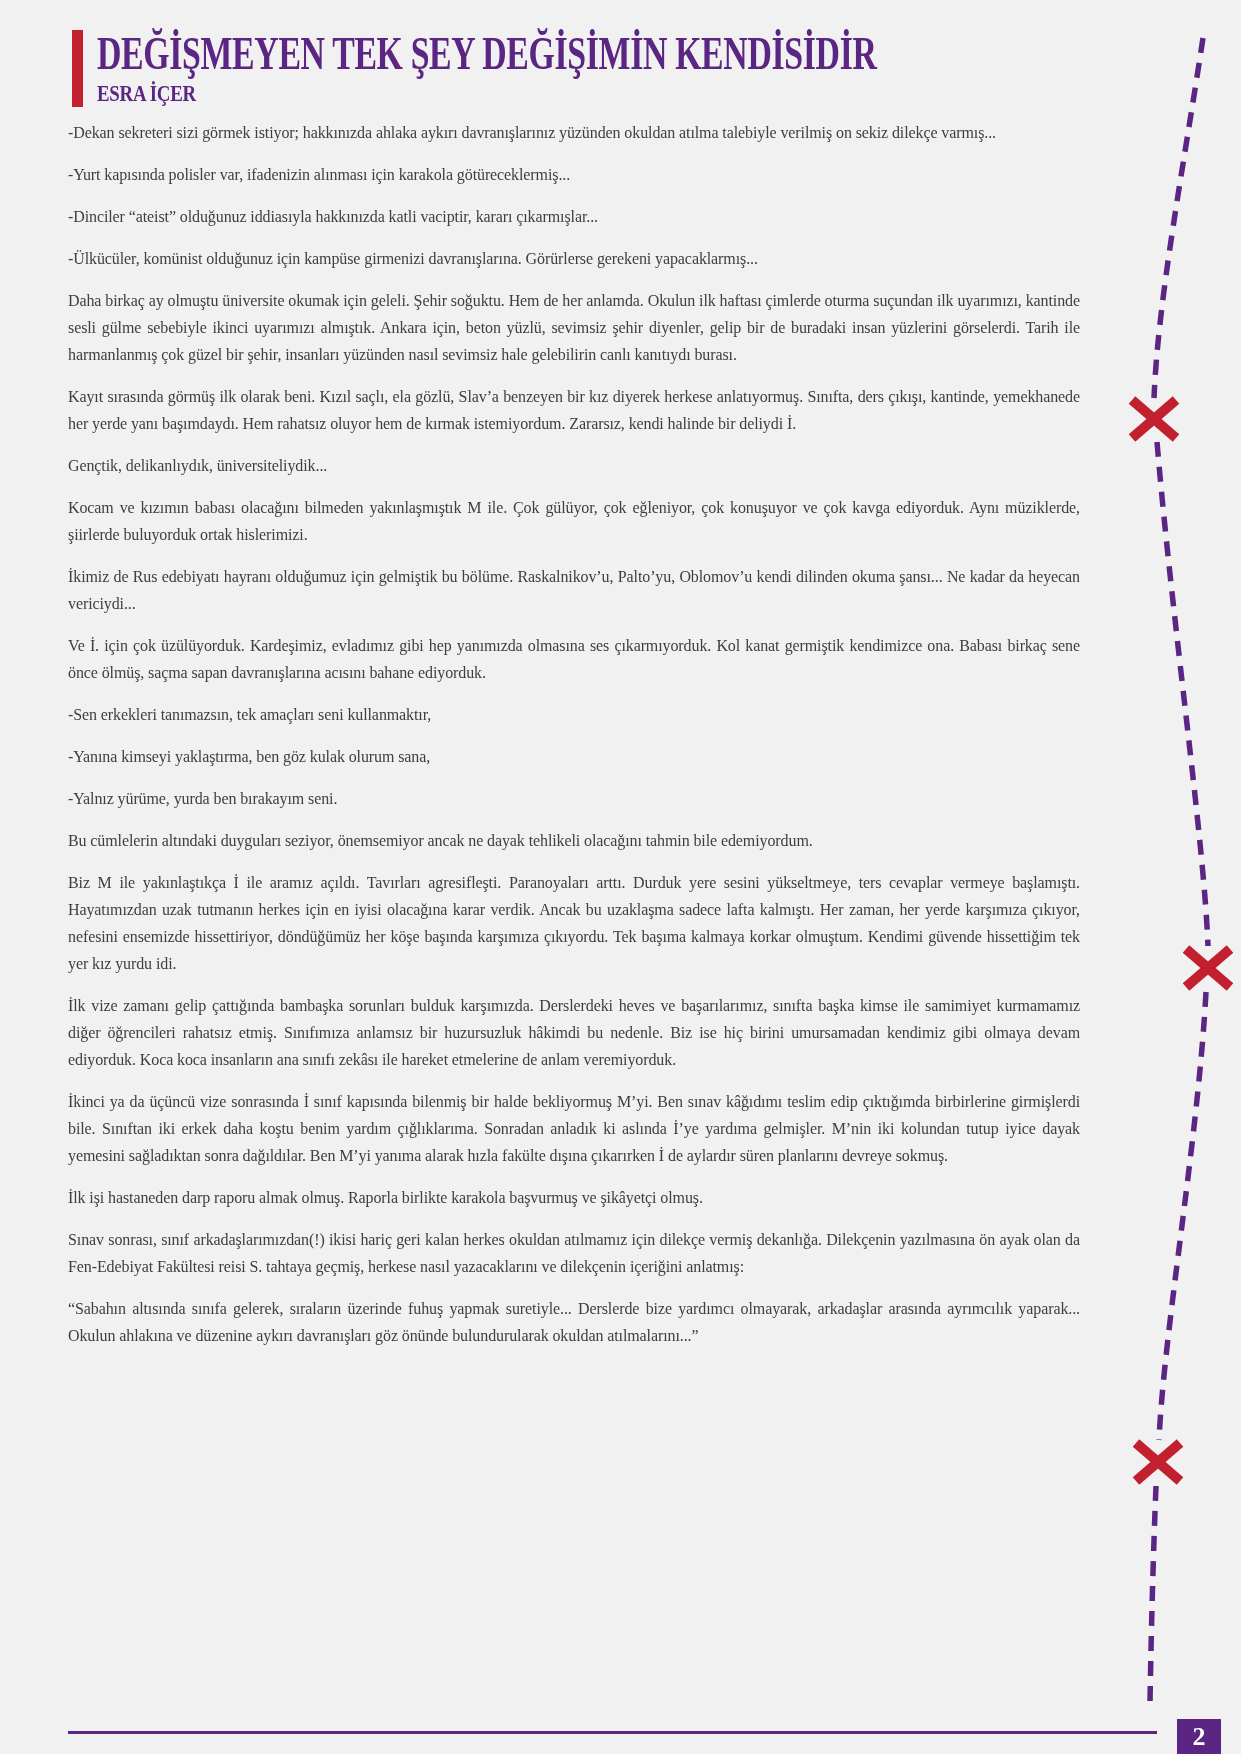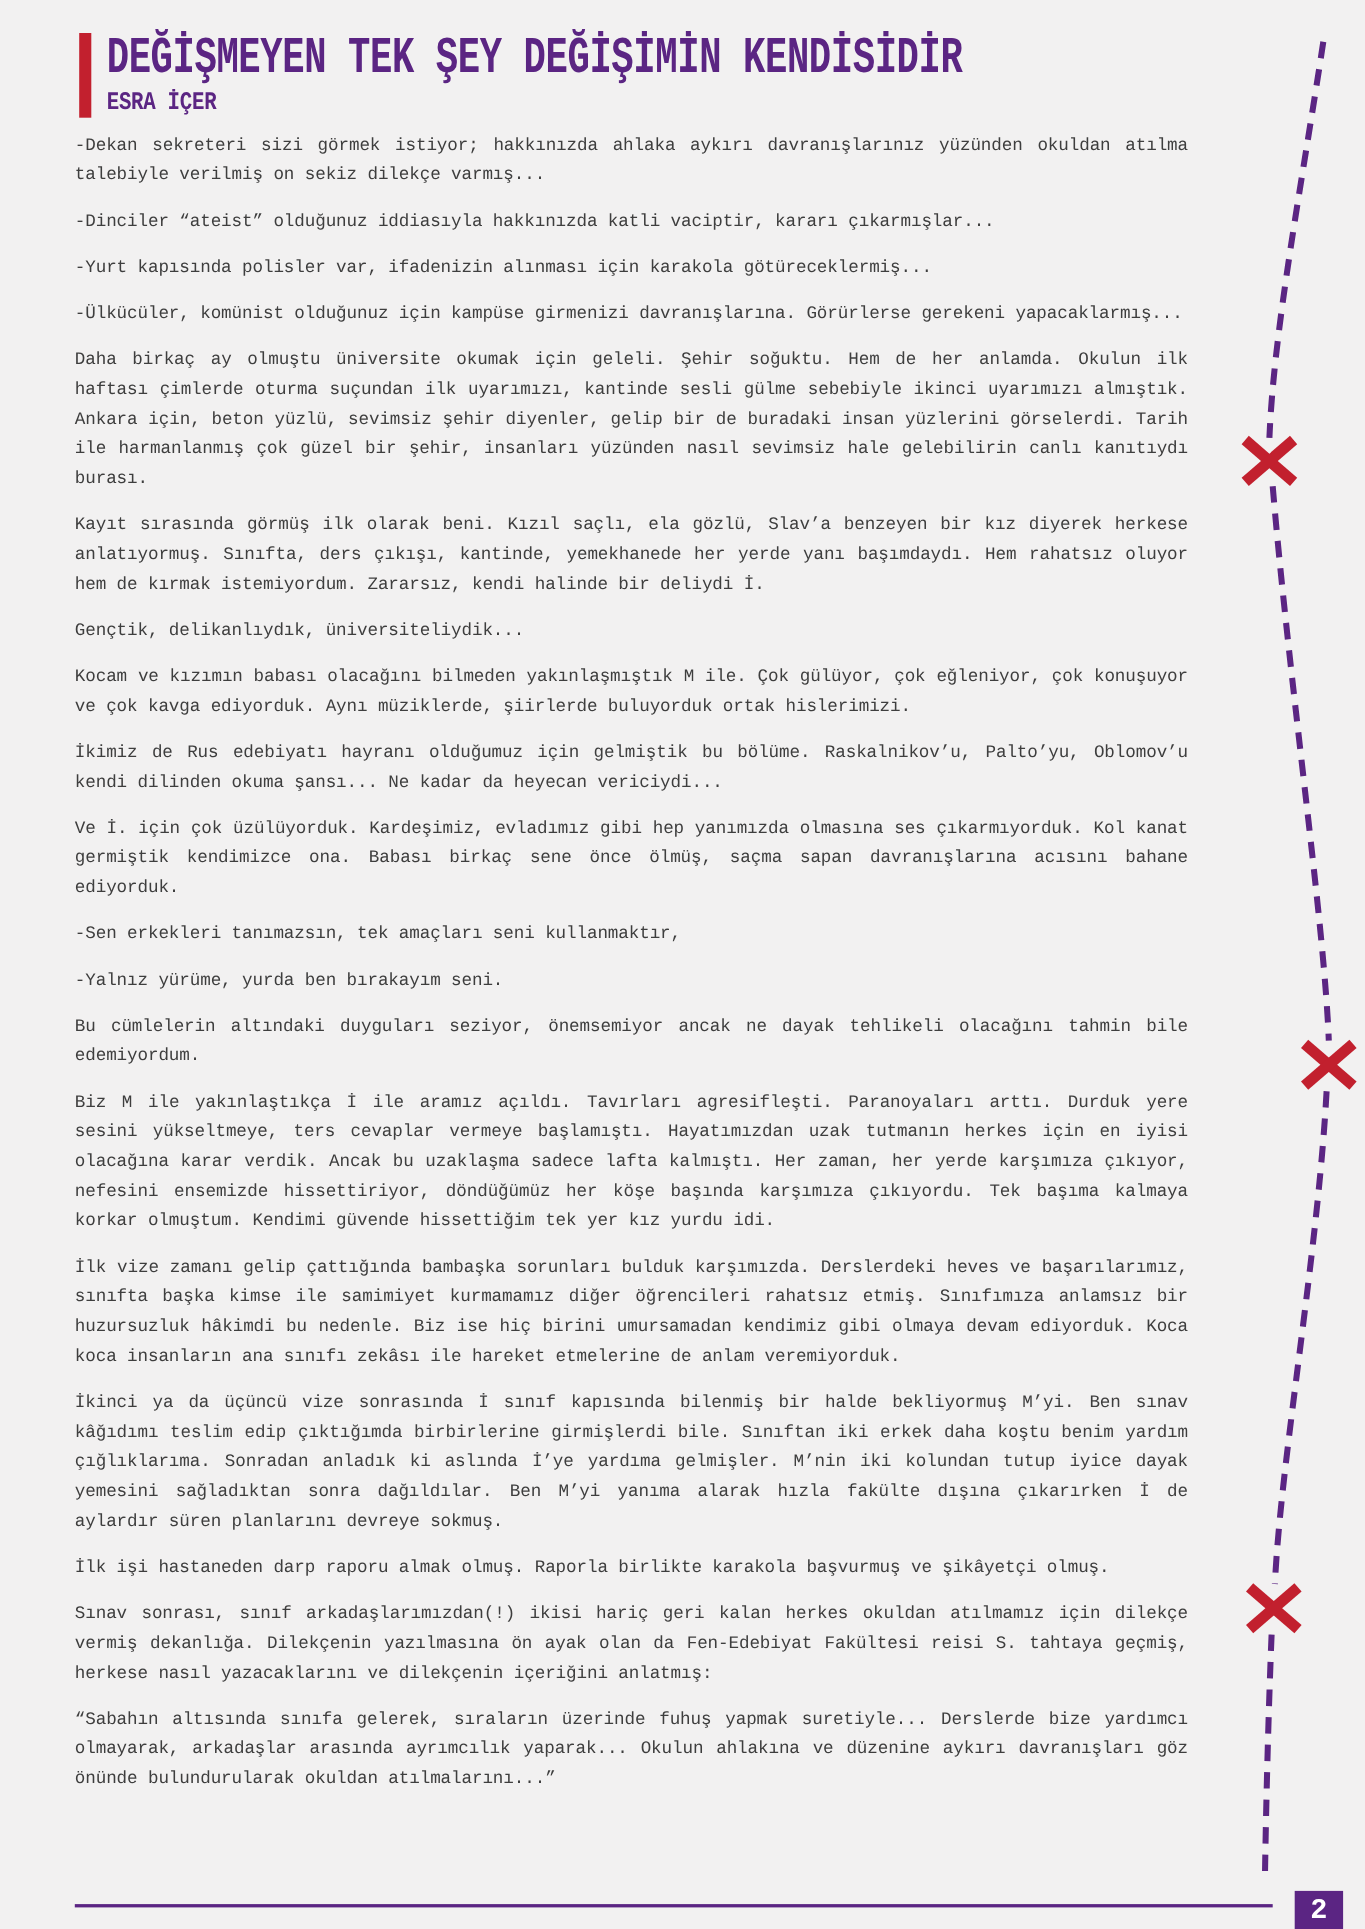--- a/index.html
+++ b/index.html
@@ -7,21 +7,21 @@
     --red:#c2202e;
     --body-text:#3e3e3e;
     --page-bg:#f2f1f1;
   }
   html,body{margin:0;padding:0;background:#e8e7e7;}
   .page{
     position:relative;
     width:1241px;height:1754px;
     background:var(--page-bg);
     overflow:hidden;
-    font-family:Liberation Mono, monospace;
+    font-family:Liberation Serif, serif;
   }
   
   .cutline-svg{position:absolute;left:0;top:0;width:1241px;height:1754px;pointer-events:none;}
   .cut-path{fill:none;stroke:var(--purple);stroke-width:5.5;stroke-dasharray:15 10;stroke-linecap:butt;}
   .cut-x{stroke:var(--red);stroke-width:10;stroke-linecap:butt;}
 
   
   .article-header{position:absolute;left:72px;top:30px;display:flex;align-items:stretch;}
   .accent-bar{width:11px;background:var(--red);margin-right:14px;flex:0 0 auto;}
   .titles{display:flex;flex-direction:column;justify-content:space-between;padding:1px 0 2px 0;}
@@ -87,30 +87,31 @@
   <header class="article-header">
     <div class="accent-bar"></div>
     <div class="titles">
       <h1 class="article-title">DEĞİŞMEYEN TEK ŞEY DEĞİŞİMİN KENDİSİDİR</h1>
       <h2 class="article-author">ESRA İÇER</h2>
     </div>
   </header>
 
   <main class="article-body">
     <p>-Dekan sekreteri sizi görmek istiyor; hakkınızda ahlaka aykırı davranışlarınız yüzünden okuldan atılma talebiyle verilmiş on sekiz dilekçe varmış...</p>
+    <p>-Yurt kapısında polisler var, ifadenizin alınması için karakola götüreceklermiş...</p>
     <p>-Dinciler “ateist” olduğunuz iddiasıyla hakkınızda katli vaciptir, kararı çıkarmışlar...</p>
-    <p>-Yurt kapısında polisler var, ifadenizin alınması için karakola götüreceklermiş...</p>
     <p>-Ülkücüler, komünist olduğunuz için kampüse girmenizi davranışlarına. Görürlerse gerekeni yapacaklarmış...</p>
     <p>Daha birkaç ay olmuştu üniversite okumak için geleli. Şehir soğuktu. Hem de her anlamda. Okulun ilk haftası çimlerde oturma suçundan ilk uyarımızı, kantinde sesli gülme sebebiyle ikinci uyarımızı almıştık. Ankara için, beton yüzlü, sevimsiz şehir diyenler, gelip bir de buradaki insan yüzlerini görselerdi. Tarih ile harmanlanmış çok güzel bir şehir, insanları yüzünden nasıl sevimsiz hale gelebilirin canlı kanıtıydı burası.</p>
     <p>Kayıt sırasında görmüş ilk olarak beni. Kızıl saçlı, ela gözlü, Slav’a benzeyen bir kız diyerek herkese anlatıyormuş. Sınıfta, ders çıkışı, kantinde, yemekhanede her yerde yanı başımdaydı. Hem rahatsız oluyor hem de kırmak istemiyordum. Zararsız, kendi halinde bir deliydi İ.</p>
     <p>Gençtik, delikanlıydık, üniversiteliydik...</p>
     <p>Kocam ve kızımın babası olacağını bilmeden yakınlaşmıştık M ile. Çok gülüyor, çok eğleniyor, çok konuşuyor ve çok kavga ediyorduk. Aynı müziklerde, şiirlerde buluyorduk ortak hislerimizi.</p>
     <p>İkimiz de Rus edebiyatı hayranı olduğumuz için gelmiştik bu bölüme. Raskalnikov’u, Palto’yu, Oblomov’u kendi dilinden okuma şansı... Ne kadar da heyecan vericiydi...</p>
     <p>Ve İ. için çok üzülüyorduk. Kardeşimiz, evladımız gibi hep yanımızda olmasına ses çıkarmıyorduk. Kol kanat germiştik kendimizce ona. Babası birkaç sene önce ölmüş, saçma sapan davranışlarına acısını bahane ediyorduk.</p>
     <p>-Sen erkekleri tanımazsın, tek amaçları seni kullanmaktır,</p>
+    <p>-Yanına kimseyi yaklaştırma, ben göz kulak olurum sana,</p>
     <p>-Yalnız yürüme, yurda ben bırakayım seni.</p>
     <p>Bu cümlelerin altındaki duyguları seziyor, önemsemiyor ancak ne dayak tehlikeli olacağını tahmin bile edemiyordum.</p>
     <p>Biz M ile yakınlaştıkça İ ile aramız açıldı. Tavırları agresifleşti. Paranoyaları arttı. Durduk yere sesini yükseltmeye, ters cevaplar vermeye başlamıştı. Hayatımızdan uzak tutmanın herkes için en iyisi olacağına karar verdik. Ancak bu uzaklaşma sadece lafta kalmıştı. Her zaman, her yerde karşımıza çıkıyor, nefesini ensemizde hissettiriyor, döndüğümüz her köşe başında karşımıza çıkıyordu. Tek başıma kalmaya korkar olmuştum. Kendimi güvende hissettiğim tek yer kız yurdu idi.</p>
     <p>İlk vize zamanı gelip çattığında bambaşka sorunları bulduk karşımızda. Derslerdeki heves ve başarılarımız, sınıfta başka kimse ile samimiyet kurmamamız diğer öğrencileri rahatsız etmiş. Sınıfımıza anlamsız bir huzursuzluk hâkimdi bu nedenle. Biz ise hiç birini umursamadan kendimiz gibi olmaya devam ediyorduk. Koca koca insanların ana sınıfı zekâsı ile hareket etmelerine de anlam veremiyorduk.</p>
     <p>İkinci ya da üçüncü vize sonrasında İ sınıf kapısında bilenmiş bir halde bekliyormuş M’yi. Ben sınav kâğıdımı teslim edip çıktığımda birbirlerine girmişlerdi bile. Sınıftan iki erkek daha koştu benim yardım çığlıklarıma. Sonradan anladık ki aslında İ’ye yardıma gelmişler. M’nin iki kolundan tutup iyice dayak yemesini sağladıktan sonra dağıldılar. Ben M’yi yanıma alarak hızla fakülte dışına çıkarırken İ de aylardır süren planlarını devreye sokmuş.</p>
     <p>İlk işi hastaneden darp raporu almak olmuş. Raporla birlikte karakola başvurmuş ve şikâyetçi olmuş.</p>
     <p>Sınav sonrası, sınıf arkadaşlarımızdan(!) ikisi hariç geri kalan herkes okuldan atılmamız için dilekçe vermiş dekanlığa. Dilekçenin yazılmasına ön ayak olan da Fen-Edebiyat Fakültesi reisi S. tahtaya geçmiş, herkese nasıl yazacaklarını ve dilekçenin içeriğini anlatmış:</p>
     <p>“Sabahın altısında sınıfa gelerek, sıraların üzerinde fuhuş yapmak suretiyle...  Derslerde bize yardımcı olmayarak, arkadaşlar arasında ayrımcılık yaparak...  Okulun ahlakına ve düzenine aykırı davranışları göz önünde bulundurularak okuldan atılmalarını...”</p>
   </main>
 

